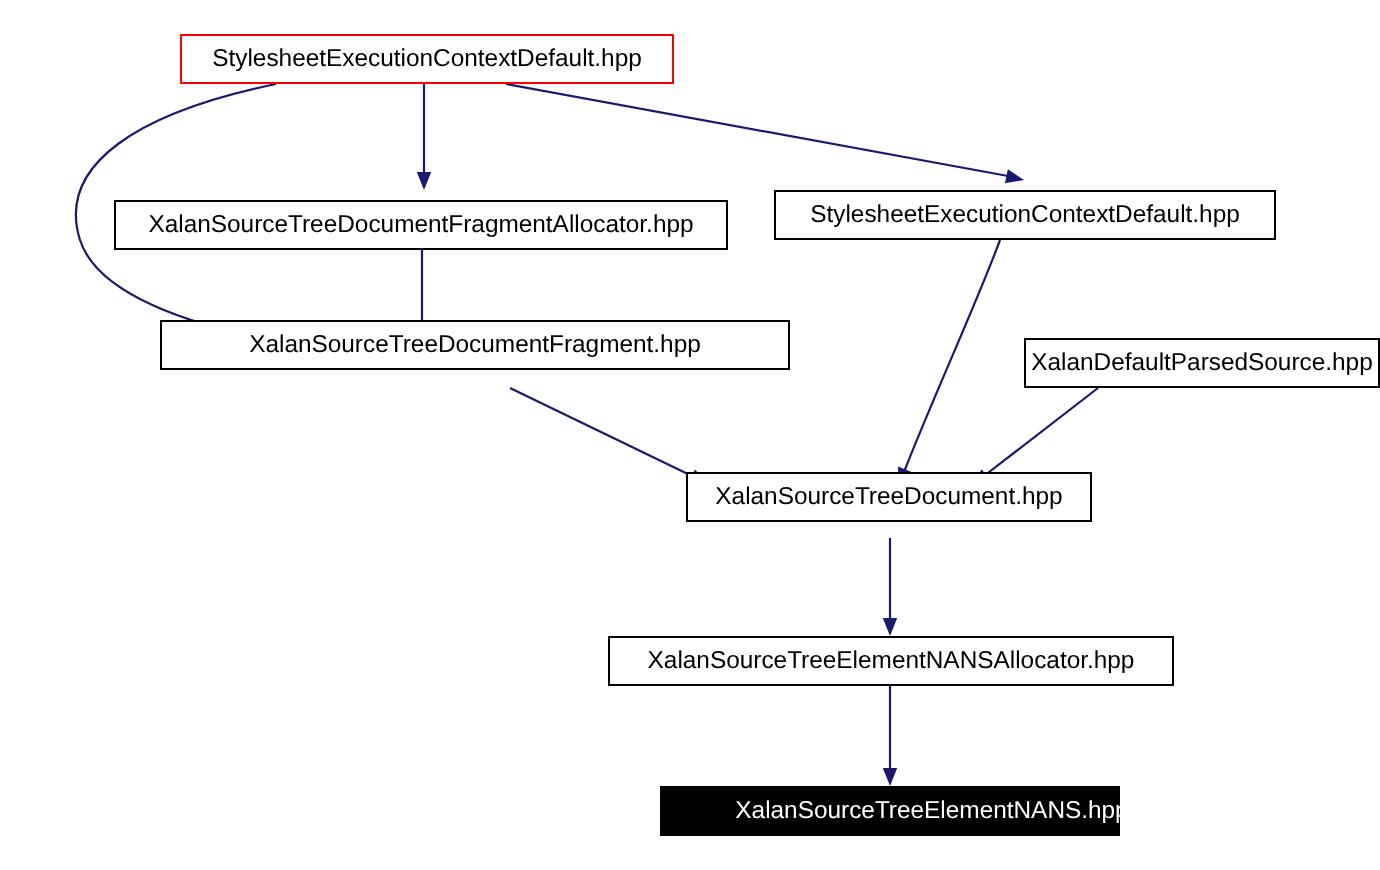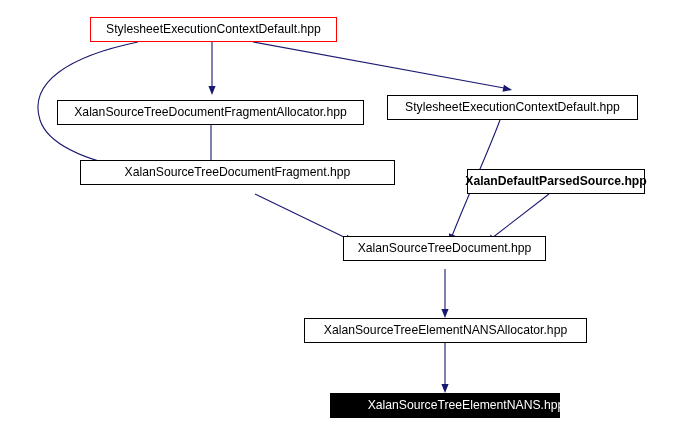--- a/index.html
+++ b/index.html
@@ -81,21 +81,21 @@
       </div>
       <div class="node" style="left: 57px; top: 88px; width: 307px; height: 25px; margin-top: 12px;">
         <span class="node-label">XalanSourceTreeDocumentFragmentAllocator.hpp</span>
       </div>
       <div class="node" style="left: 387px; top: 95px; width: 251px; height: 25px;">
         <span class="node-label">StylesheetExecutionContextDefault.hpp</span>
       </div>
       <div class="node" style="left: 80px; top: 160px; width: 315px; height: 25px;">
         <span class="node-label">XalanSourceTreeDocumentFragment.hpp</span>
       </div>
-      <div class="node" style="left: 467px; top: 169px; width: 178px; height: 25px; font-weight: bold;">
+      <div class="node" style="left: 512px; top: 169px; width: 178px; height: 25px;">
         <span class="node-label">XalanDefaultParsedSource.hpp</span>
       </div>
       <div class="node" style="left: 343px; top: 236px; width: 203px; height: 25px;">
         <span class="node-label">XalanSourceTreeDocument.hpp</span>
       </div>
       <div class="node" style="left: 304px; top: 318px; width: 283px; height: 25px;">
         <span class="node-label">XalanSourceTreeElementNANSAllocator.hpp</span>
       </div>
       <div class="node current" style="left: 330px; top: 393px; width: 230px; height: 25px;">
         <span class="node-label">XalanSourceTreeElementNANS.hpp</span>

